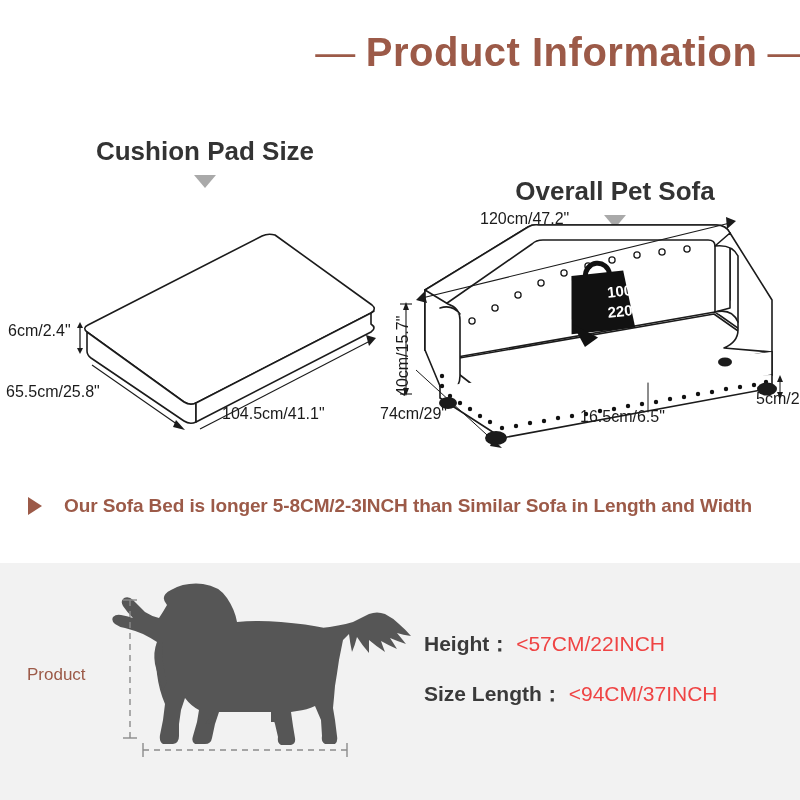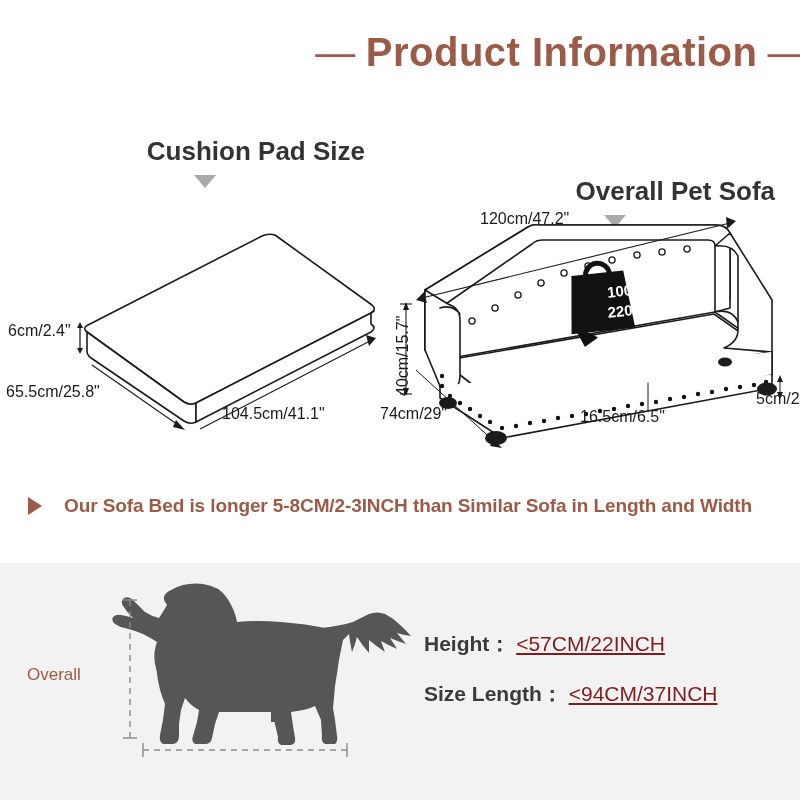--- a/index.html
+++ b/index.html
@@ -31,21 +31,21 @@
   }
   #page-title .dash {
     display: inline-block;
     padding: 0 10px;
     font-weight: 500;
   }
 
   
   .section-head {
     position: absolute;
-    text-align: right;
+    text-align: center;
     width: 320px;
   }
   .section-head .heading-text {
     font-size: 26px;
     font-weight: bold;
     color: #333333;
     white-space: nowrap;
   }
   .arrow-down {
     width: 0;
@@ -114,21 +114,21 @@
     left: 424px;
     top: 630px;
   }
   .spec-row {
     font-size: 21px;
     color: #3a3a3a;
     margin-bottom: 22px;
     white-space: nowrap;
   }
   .spec-row .spec-label { color: #3a3a3a; font-weight: bold; }
-  .spec-row .spec-value { color: #7f1d1d; text-decoration: underline; }
+  .spec-row .spec-value { color: #ef4444; }
 
   .meas-text {
     position: absolute;
     font-size: 17px;
     color: #9C5A48;
     white-space: nowrap;
   }
 </style>
 </head>
 <body>
@@ -408,21 +408,21 @@
     </g>
 
     <g stroke="#8c8c8c" stroke-width="1.4" fill="none">
       <line x1="58" y1="172" x2="262" y2="172" stroke-dasharray="6 5"></line>
       <line x1="58" y1="165" x2="58" y2="179"></line>
       <line x1="262" y1="165" x2="262" y2="179"></line>
     </g>
   </svg>
 </div>
 
-<div class="meas-text" style="left:27px; top:665px;">Overall</div>
+<div class="meas-text" style="left:27px; top:665px;">Product</div>
 <div class="meas-text" style="left:172px; top:762px;margin-top:36px;">Body length</div>
 
 <div class="spec-list">
   <div class="spec-row">
     <span class="spec-label">Height：</span>
     <span class="spec-value">&lt;57CM/22INCH</span>
   </div>
   <div class="spec-row">
     <span class="spec-label">Size Length：</span>
     <span class="spec-value">&lt;94CM/37INCH</span>

